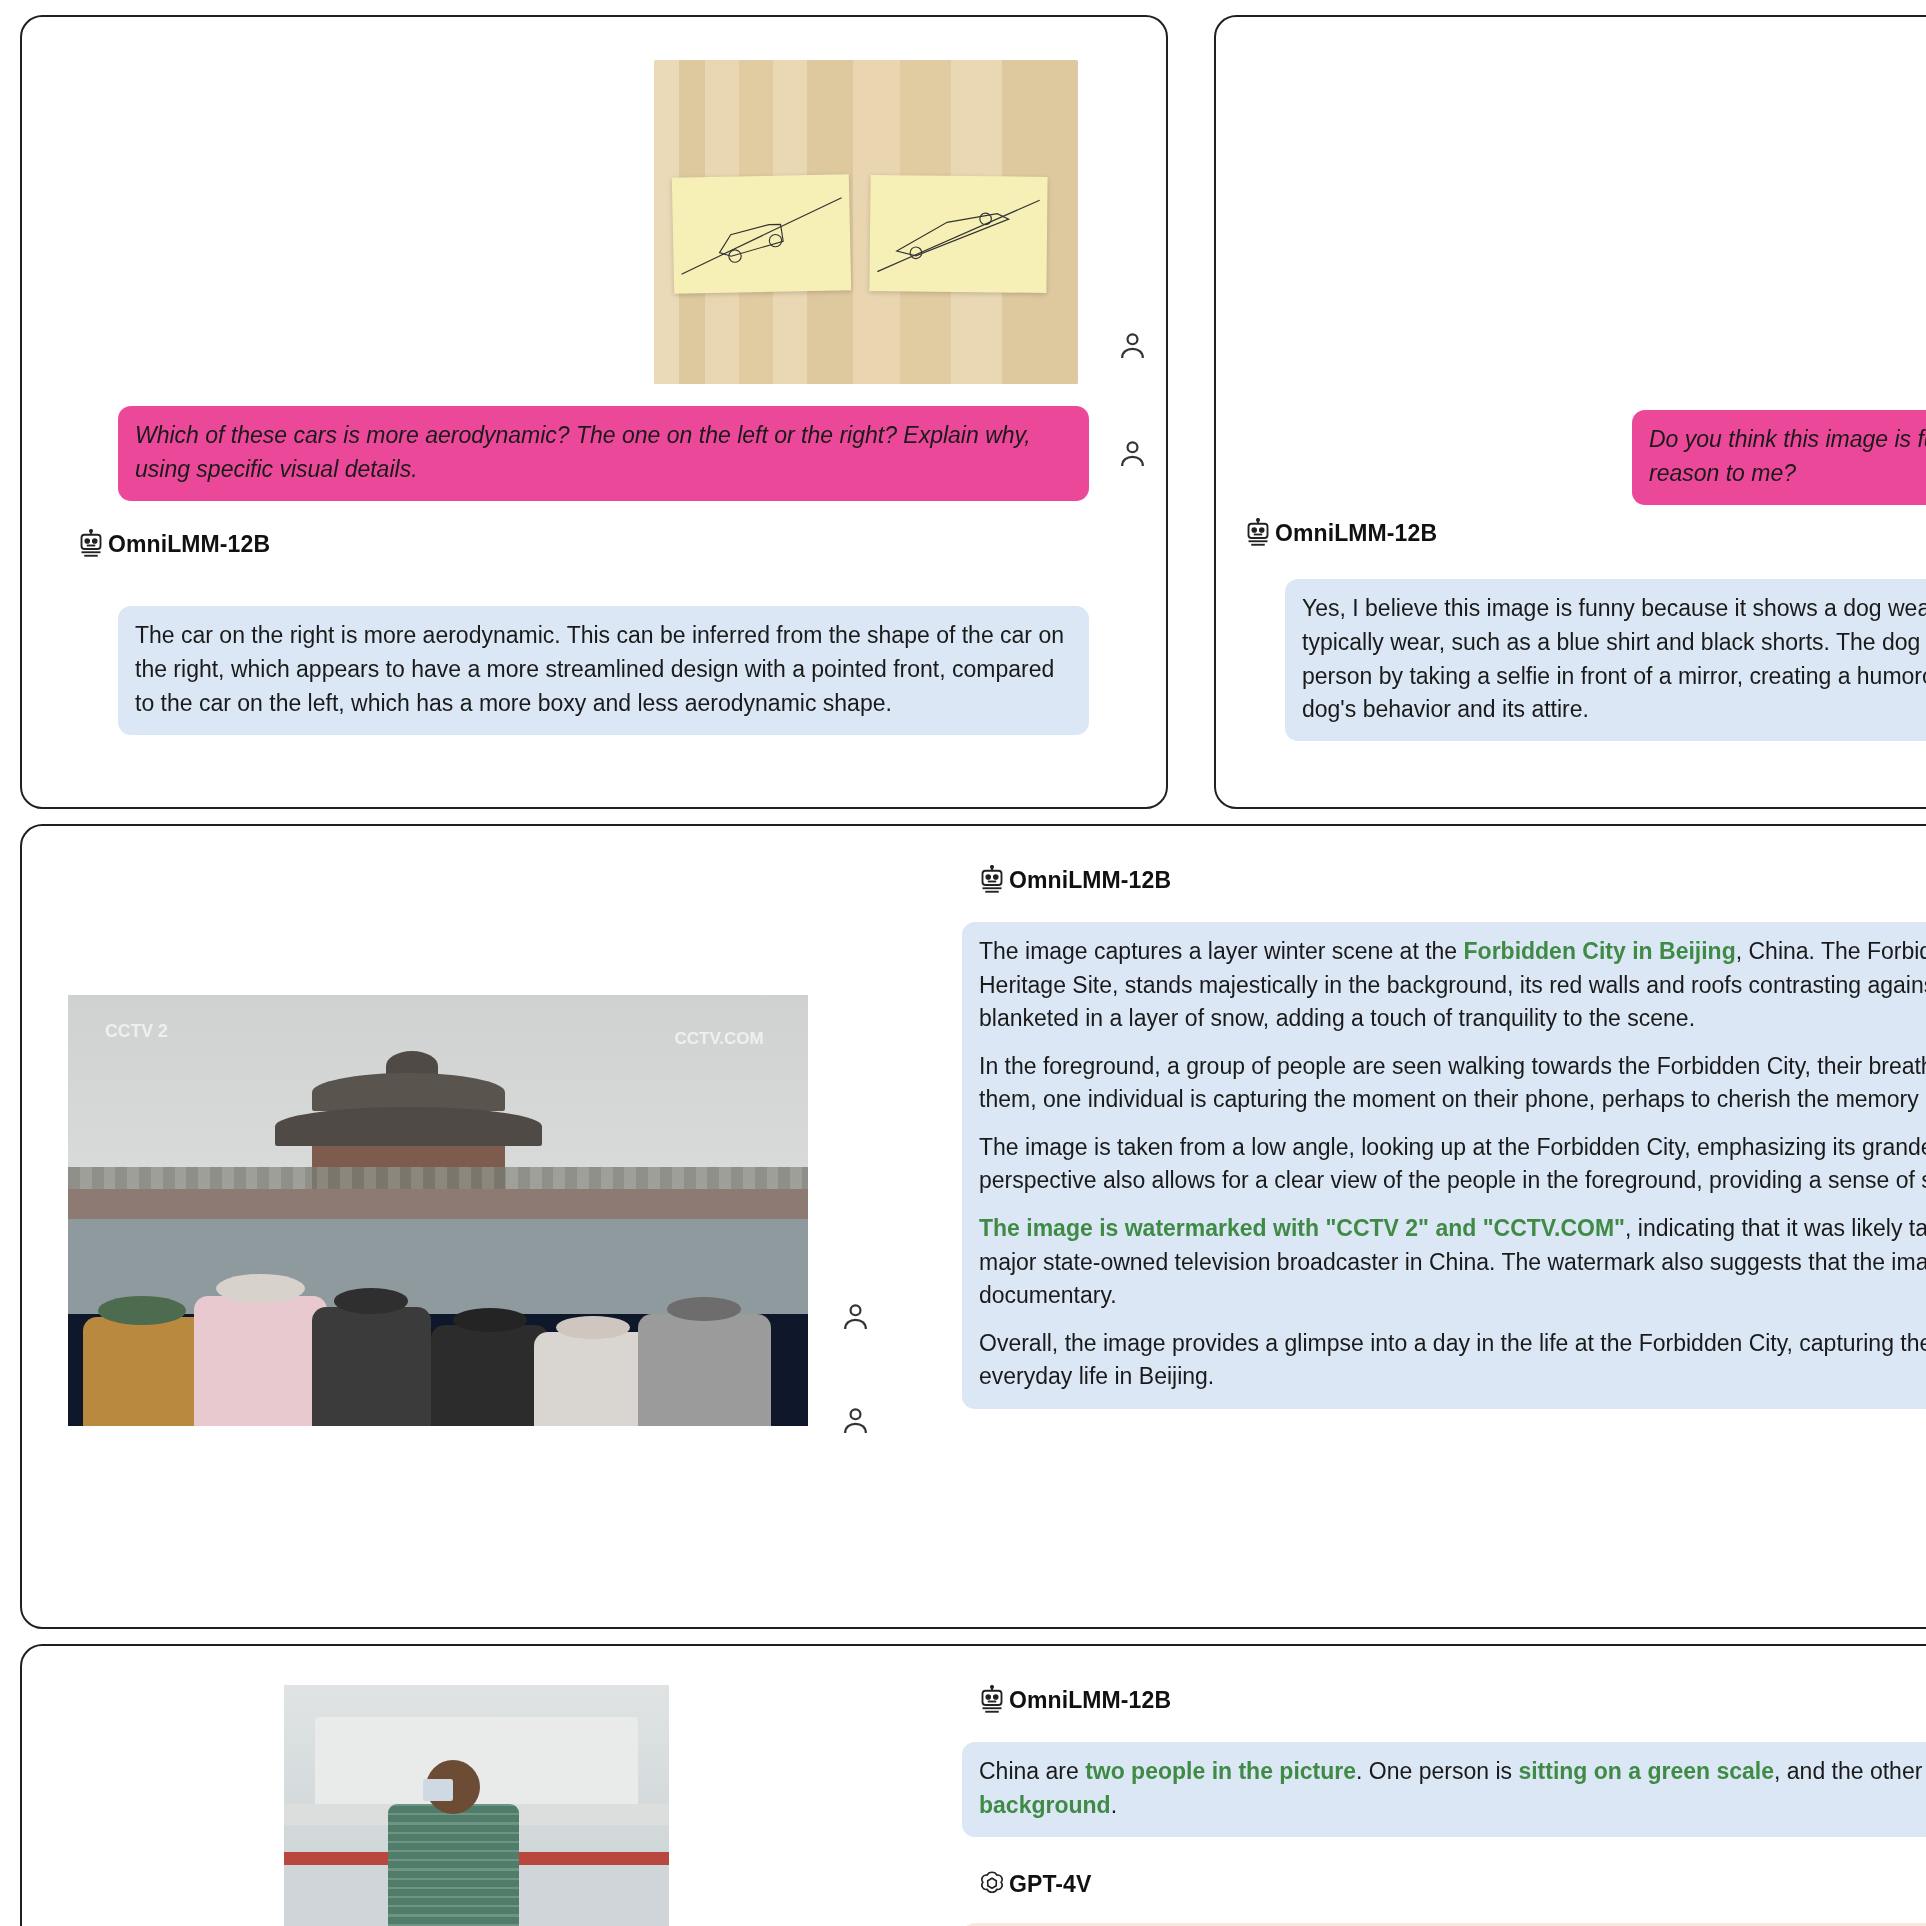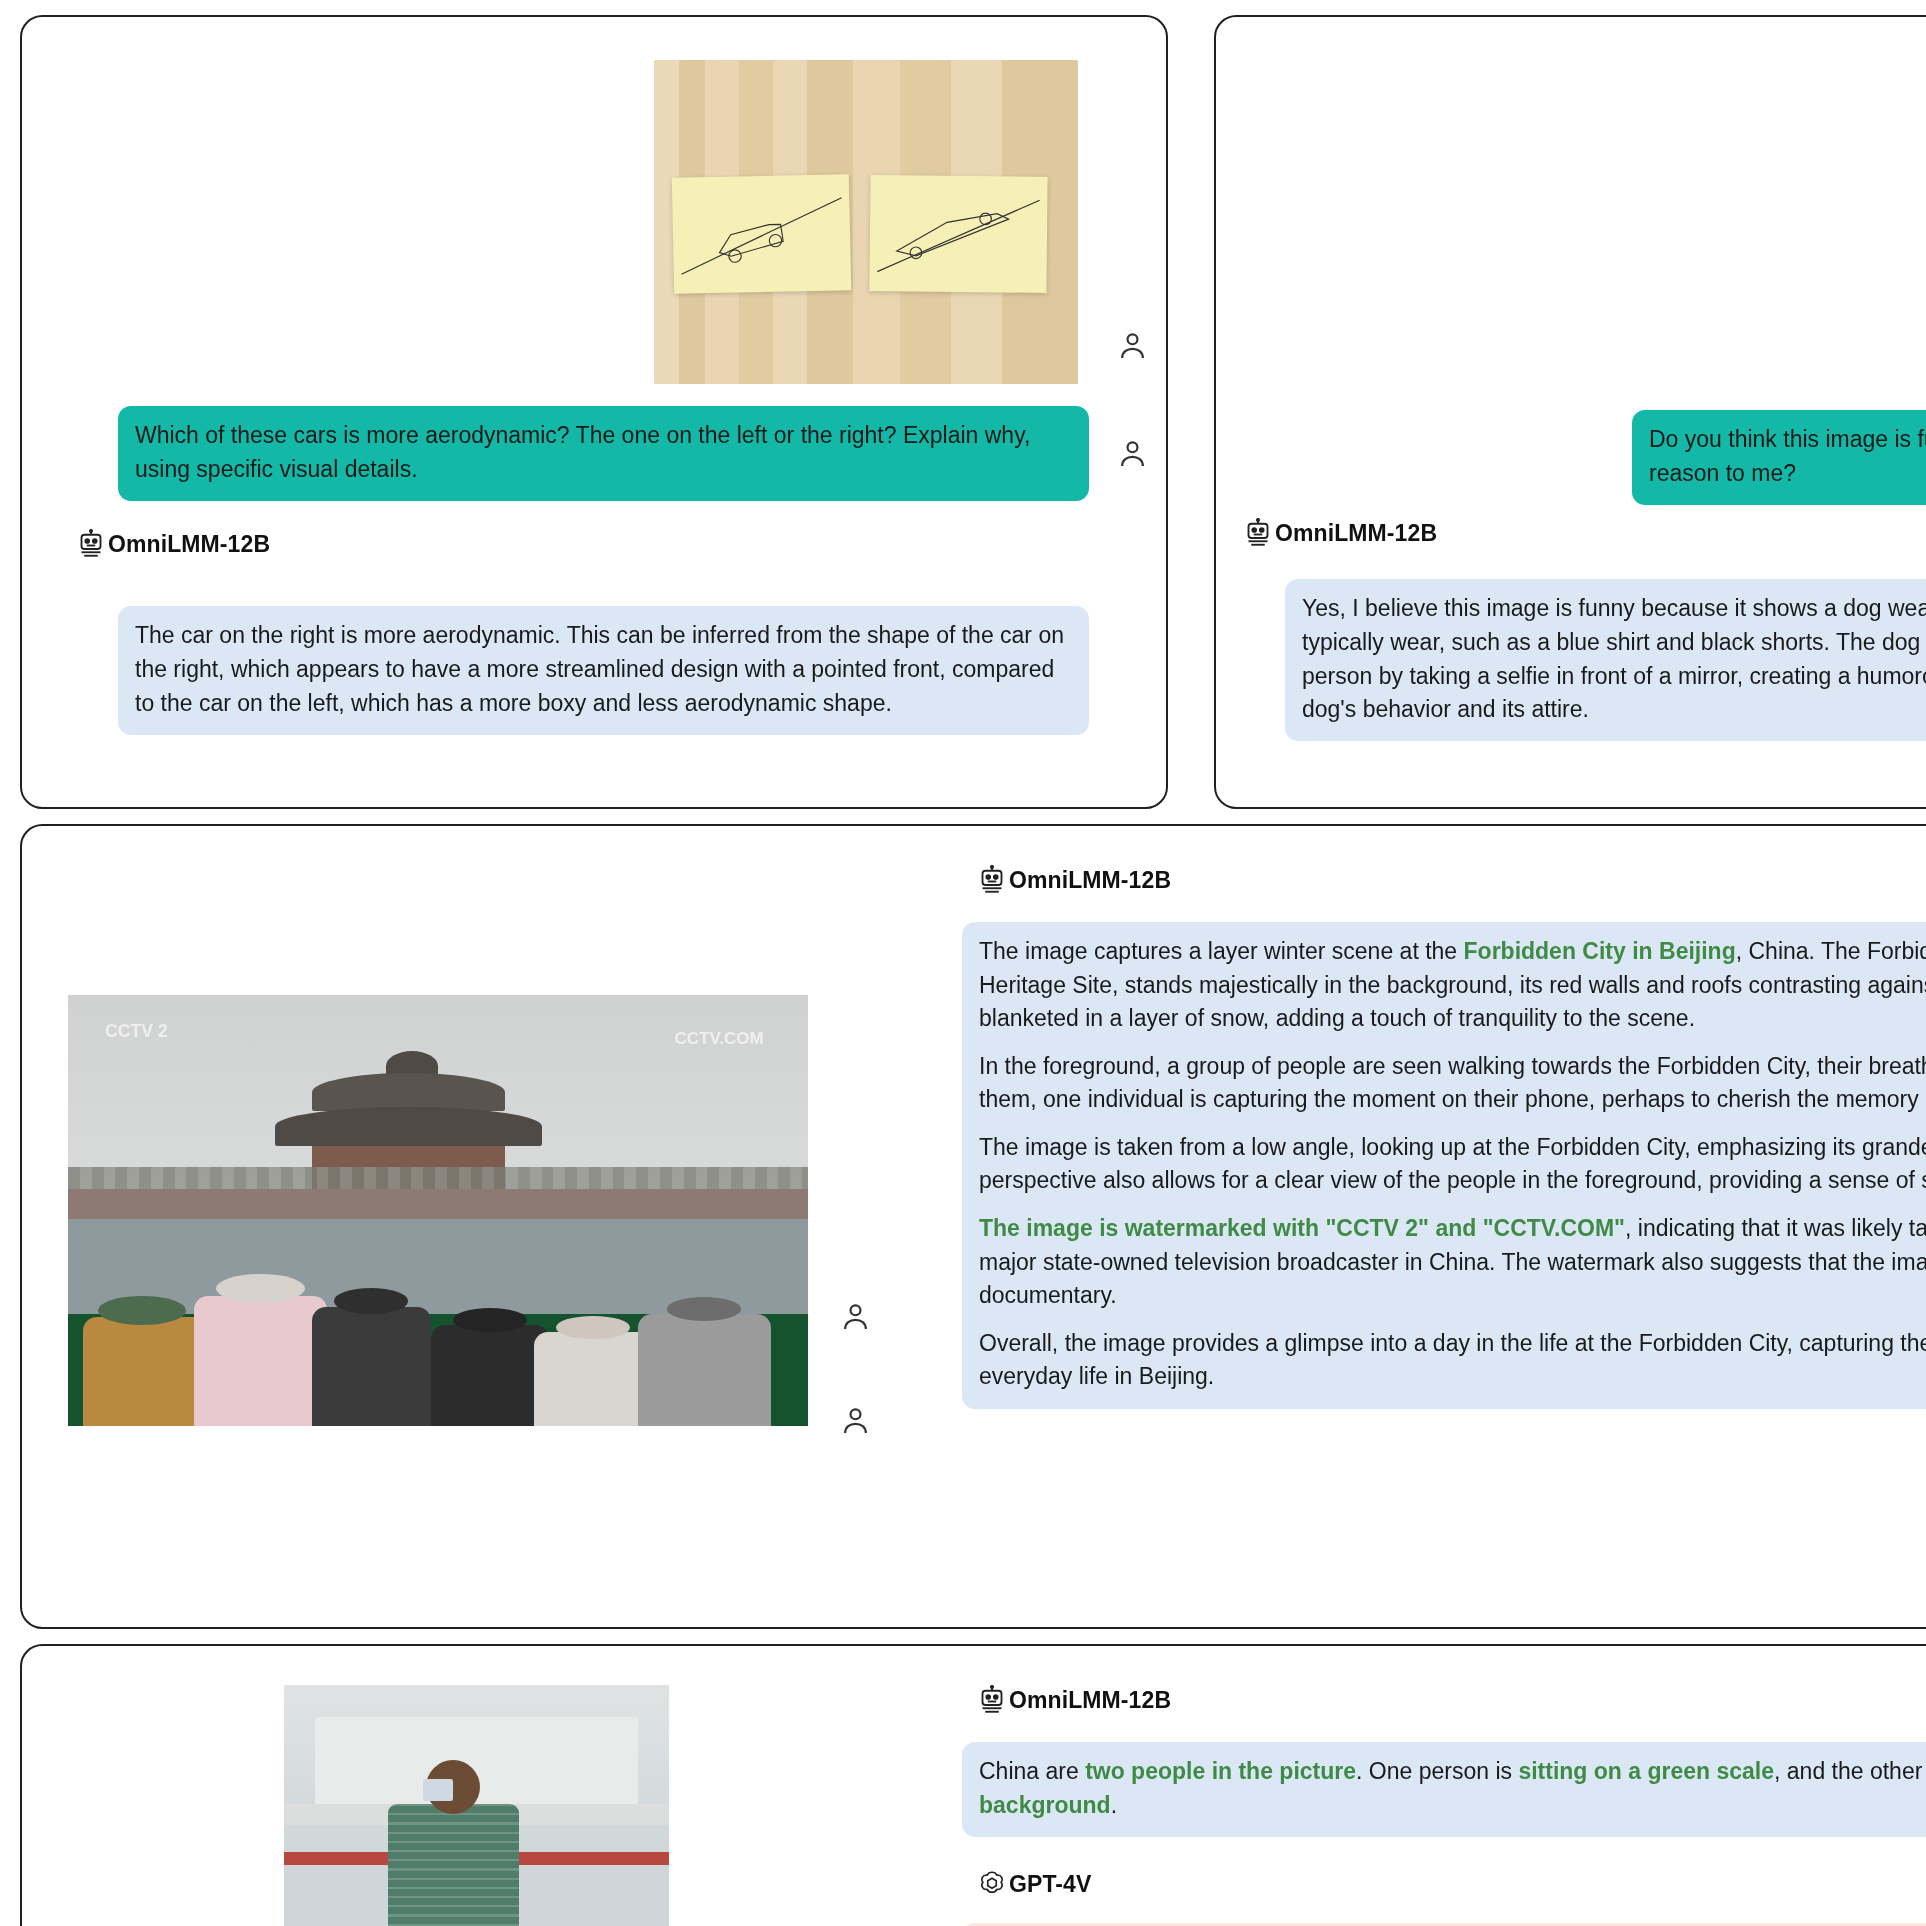--- a/index.html
+++ b/index.html
@@ -31,21 +31,22 @@
   }
   
   .bubble {
     box-sizing: border-box;
     border-radius: 13px;
     padding: 13px 17px 14.6px 17px;
     font-size: 23px;
     line-height: 1.46;
   }
   .bubble.user {
-    background: #14b8a6;
+    background: #ec4899;
+    font-style: italic;
   }
   .bubble.bot {
     background: #dbe7f5;
   }
   .bubble.gpt {
     background: #fbe8dd;
     color: #a32a1b;
   }
   .bubble p {
     margin: 0 0 14px 0;
@@ -79,21 +80,21 @@
     background-image: linear-gradient(90deg, rgba(255,255,255,0.22) 0 6%, rgba(0,0,0,0.03) 6% 12%, rgba(255,255,255,0.15) 12% 20%, rgba(0,0,0,0.02) 20% 28%, rgba(255,255,255,0.18) 28% 36%, rgba(0,0,0,0.03) 36% 47%, rgba(255,255,255,0.14) 47% 58%, rgba(0,0,0,0.02) 58% 70%, rgba(255,255,255,0.18) 70% 82%, rgba(0,0,0,0.03) 82% 100%);
     position: relative;
   }
   .sticky {
     position: absolute;
     background: #f6f0b6;
     box-shadow: 0 1.5px 5.4px rgba(0,0,0,0.18);
   }
 
   
-  .fcphoto { position: relative; background: #14532d; }
+  .fcphoto { position: relative; background: #0f172a; }
   .fcphoto .sky { position:absolute; left:0; top:0; width:100%; height:58%; background:linear-gradient(180deg,#cfd2d1,#dcdedd); }
   .fcphoto .water { position:absolute; left:0; top:52%; width:100%; height:22%; background:#8f9a9e; }
   .fcphoto .wallrow { position:absolute; left:0; top:45%; width:100%; height:9%; background:#8d7a72; }
   .fcphoto .tower-base { position:absolute; left:33%; top:33%; width:26%; height:20%; background:#7d5c4d; }
   .fcphoto .tower-roof1 { position:absolute; left:28%; top:26%; width:36%; height:9%; background:#4f4a45; border-radius:50% 50% 2.3px 2.3px; }
   .fcphoto .tower-roof2 { position:absolute; left:33%; top:18%; width:26%; height:9%; background:#5a544e; border-radius:50% 50% 2.3px 2.3px; }
   .fcphoto .tower-top { position:absolute; left:43%; top:13%; width:7%; height:7%; background:#4f4a45; border-radius:50% 50% 0 0; }
   .fcphoto .treeline { position:absolute; left:0; top:40%; width:100%; height:10%; background:repeating-linear-gradient(90deg,#7b7d74 0 1.6%, #90918a 1.6% 3.2%); opacity:.8; }
   .fcphoto .crowd { position:absolute; left:0; bottom:0; width:100%; height:42%; }
   .fcphoto .p { position:absolute; bottom:0; border-radius:14px 14px 0 0; }

